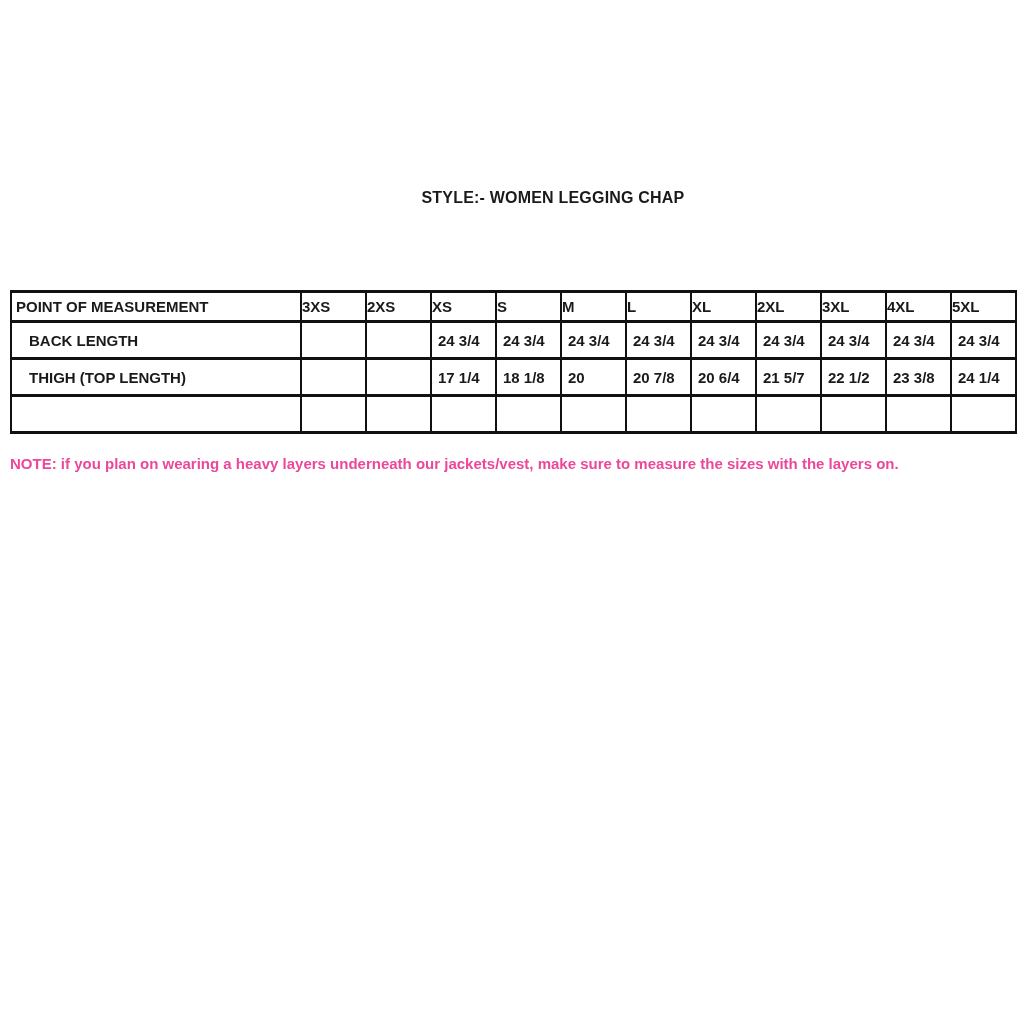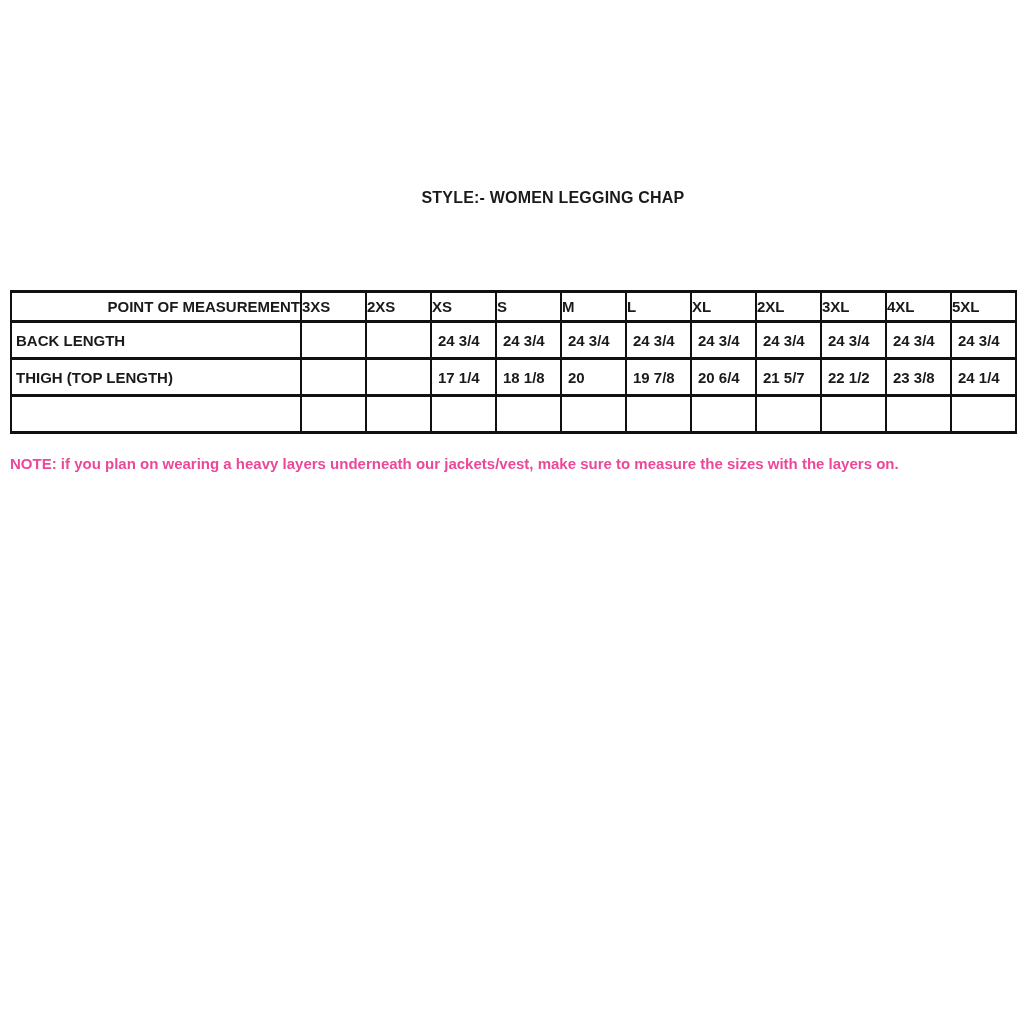--- a/index.html
+++ b/index.html
@@ -51,33 +51,33 @@
     padding: 0;
     background: #ffffff;
   }
   table.size-chart thead th {
     height: 27px;
     font-weight: bold;
     text-align: left;
     vertical-align: middle;
   }
   table.size-chart thead th.label-cell {
-    text-align: right;
+    text-align: left;
     padding-left: 4px;
   }
   table.size-chart tbody td {
     height: 34px;
     font-weight: bold;
     text-align: left;
     vertical-align: middle;
     padding-left: 6px;
   }
   table.size-chart tbody td.label-cell {
     font-weight: bold;
-    padding-left: 4px;
+    padding-left: 17px;
   }
   .note {
     position: absolute;
     top: 455px;
     left: 10px;
     width: 1000px;
     font-size: 15px;
     font-weight: bold;
     color: #ec4899;
   }
@@ -135,21 +135,21 @@
           <td>24 3/4</td>
           <td>24 3/4</td>
         </tr>
         <tr>
           <td class="label-cell">THIGH (TOP LENGTH)</td>
           <td></td>
           <td></td>
           <td>17 1/4</td>
           <td>18 1/8</td>
           <td>20</td>
-          <td>19 7/8</td>
+          <td>20 7/8</td>
           <td>20 6/4</td>
           <td>21 5/7</td>
           <td>22 1/2</td>
           <td>23 3/8</td>
           <td>24 1/4</td>
         </tr>
         <tr>
           <td class="label-cell"></td>
           <td></td>
           <td></td>

